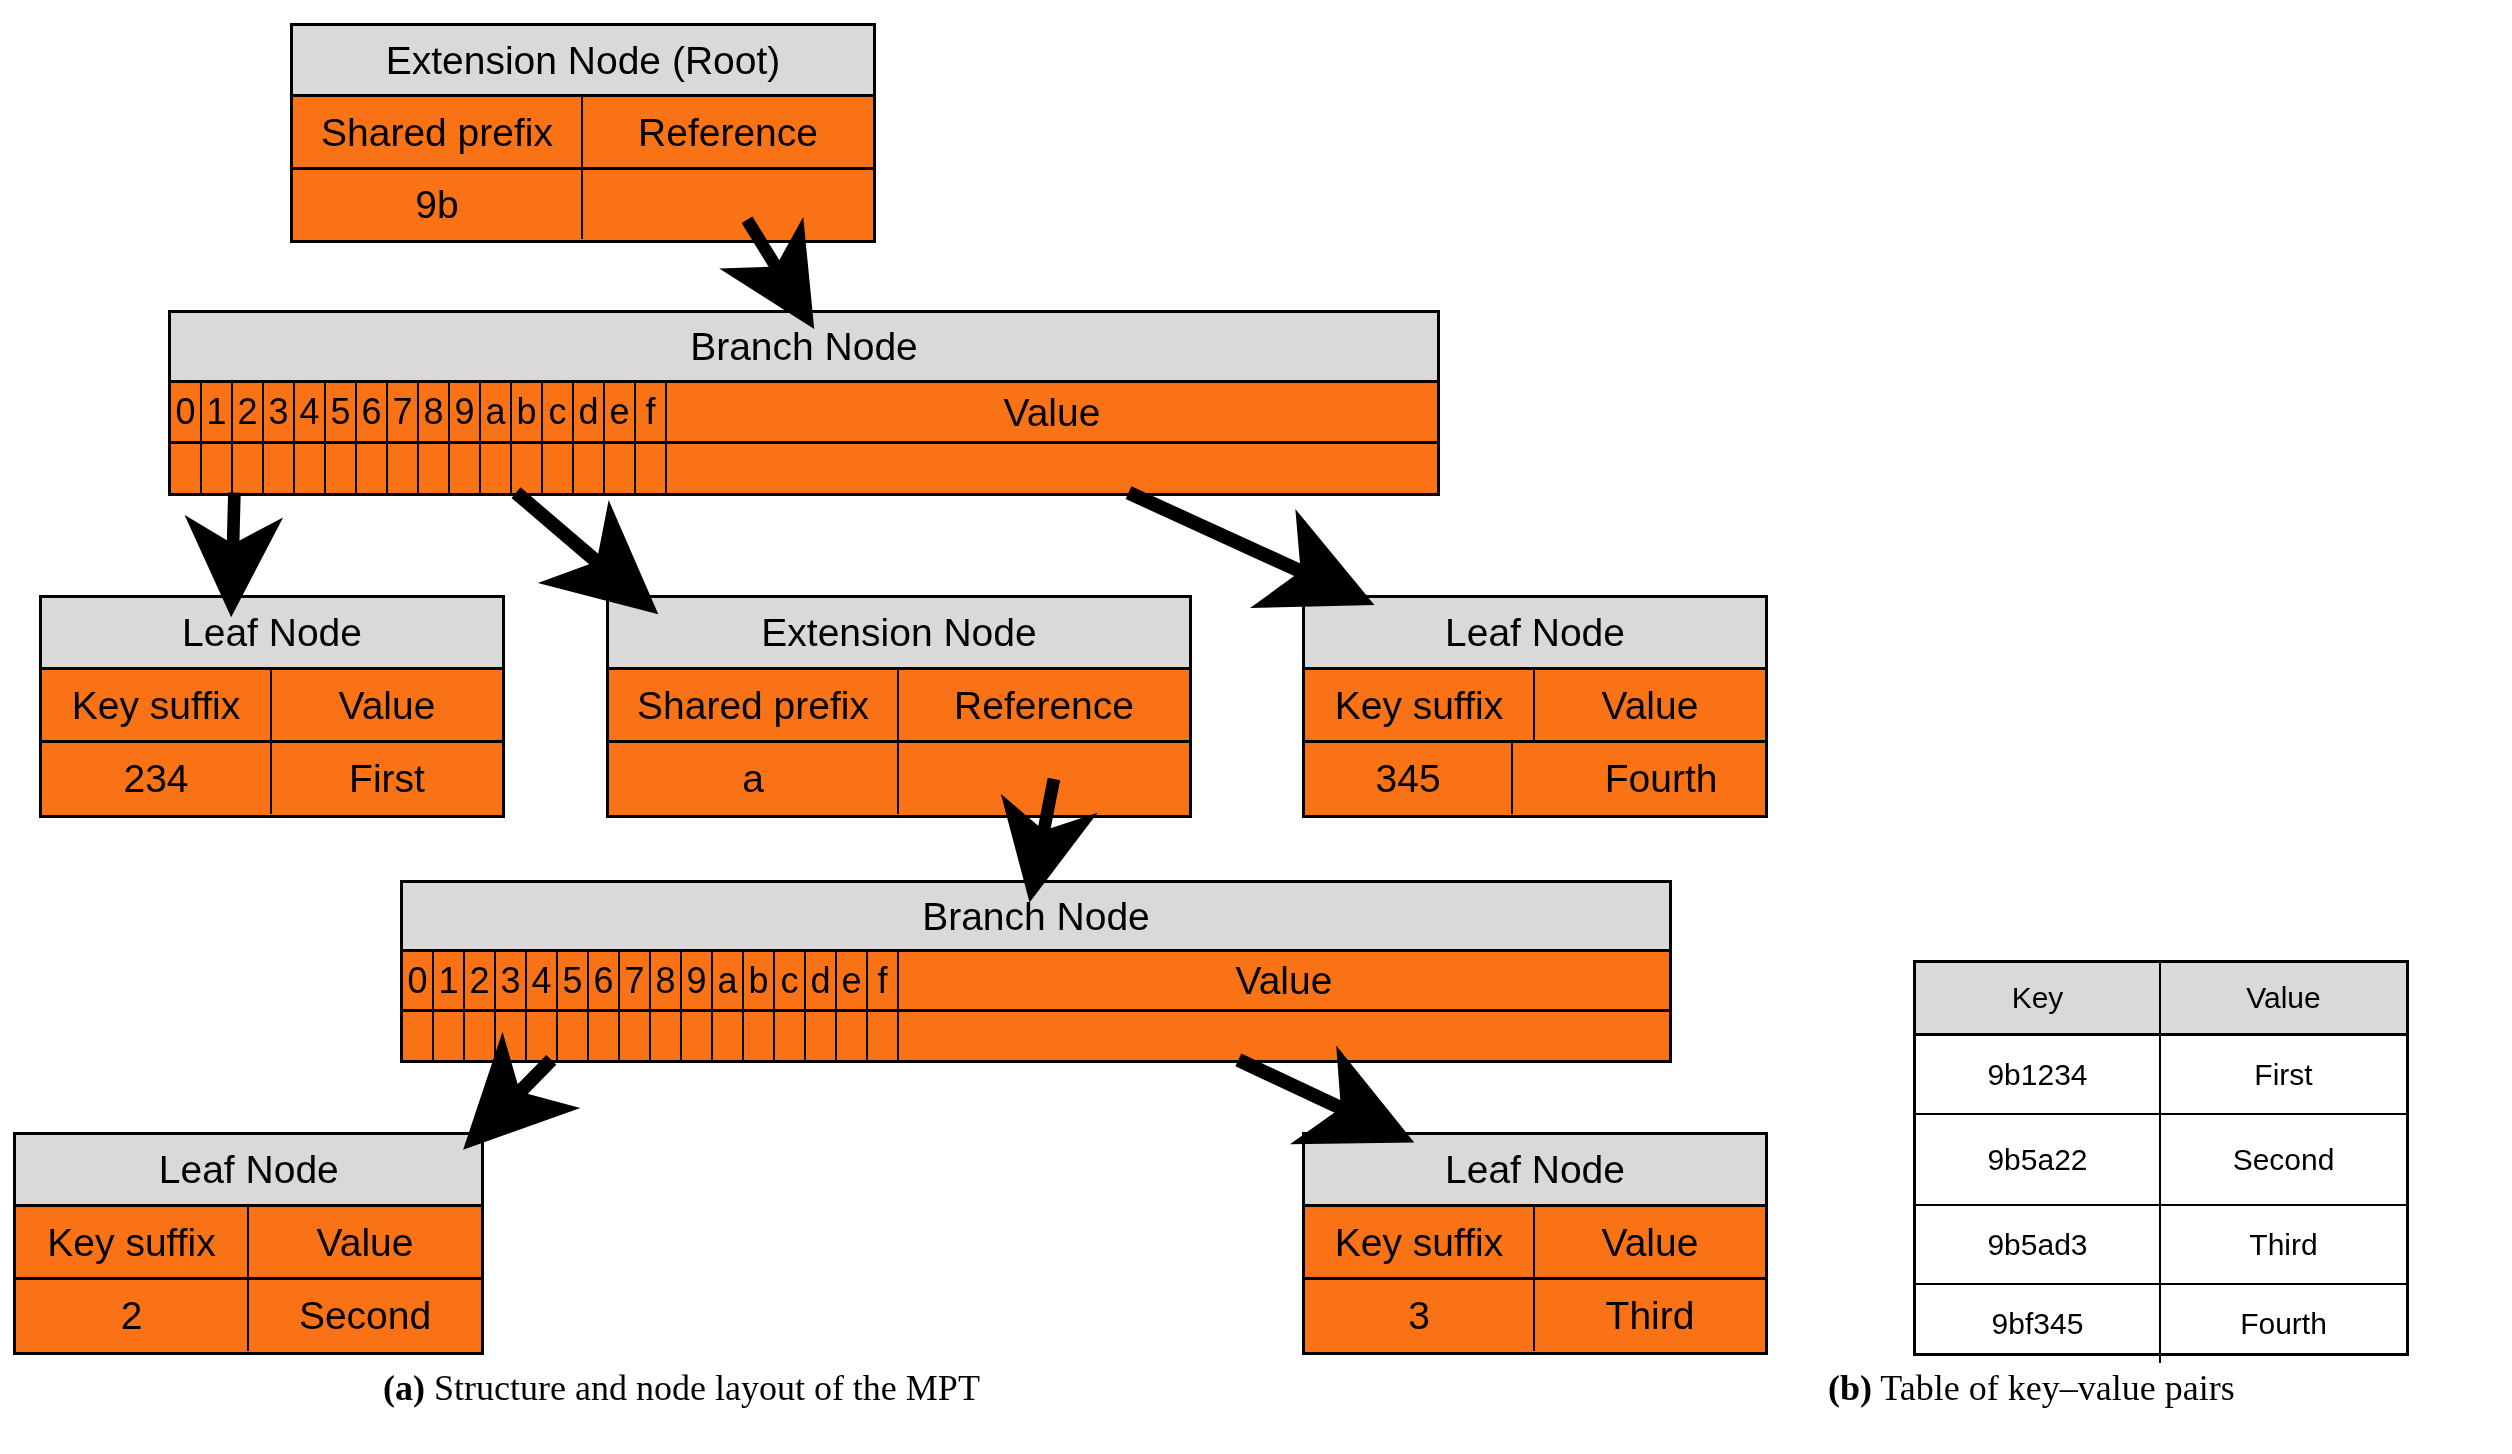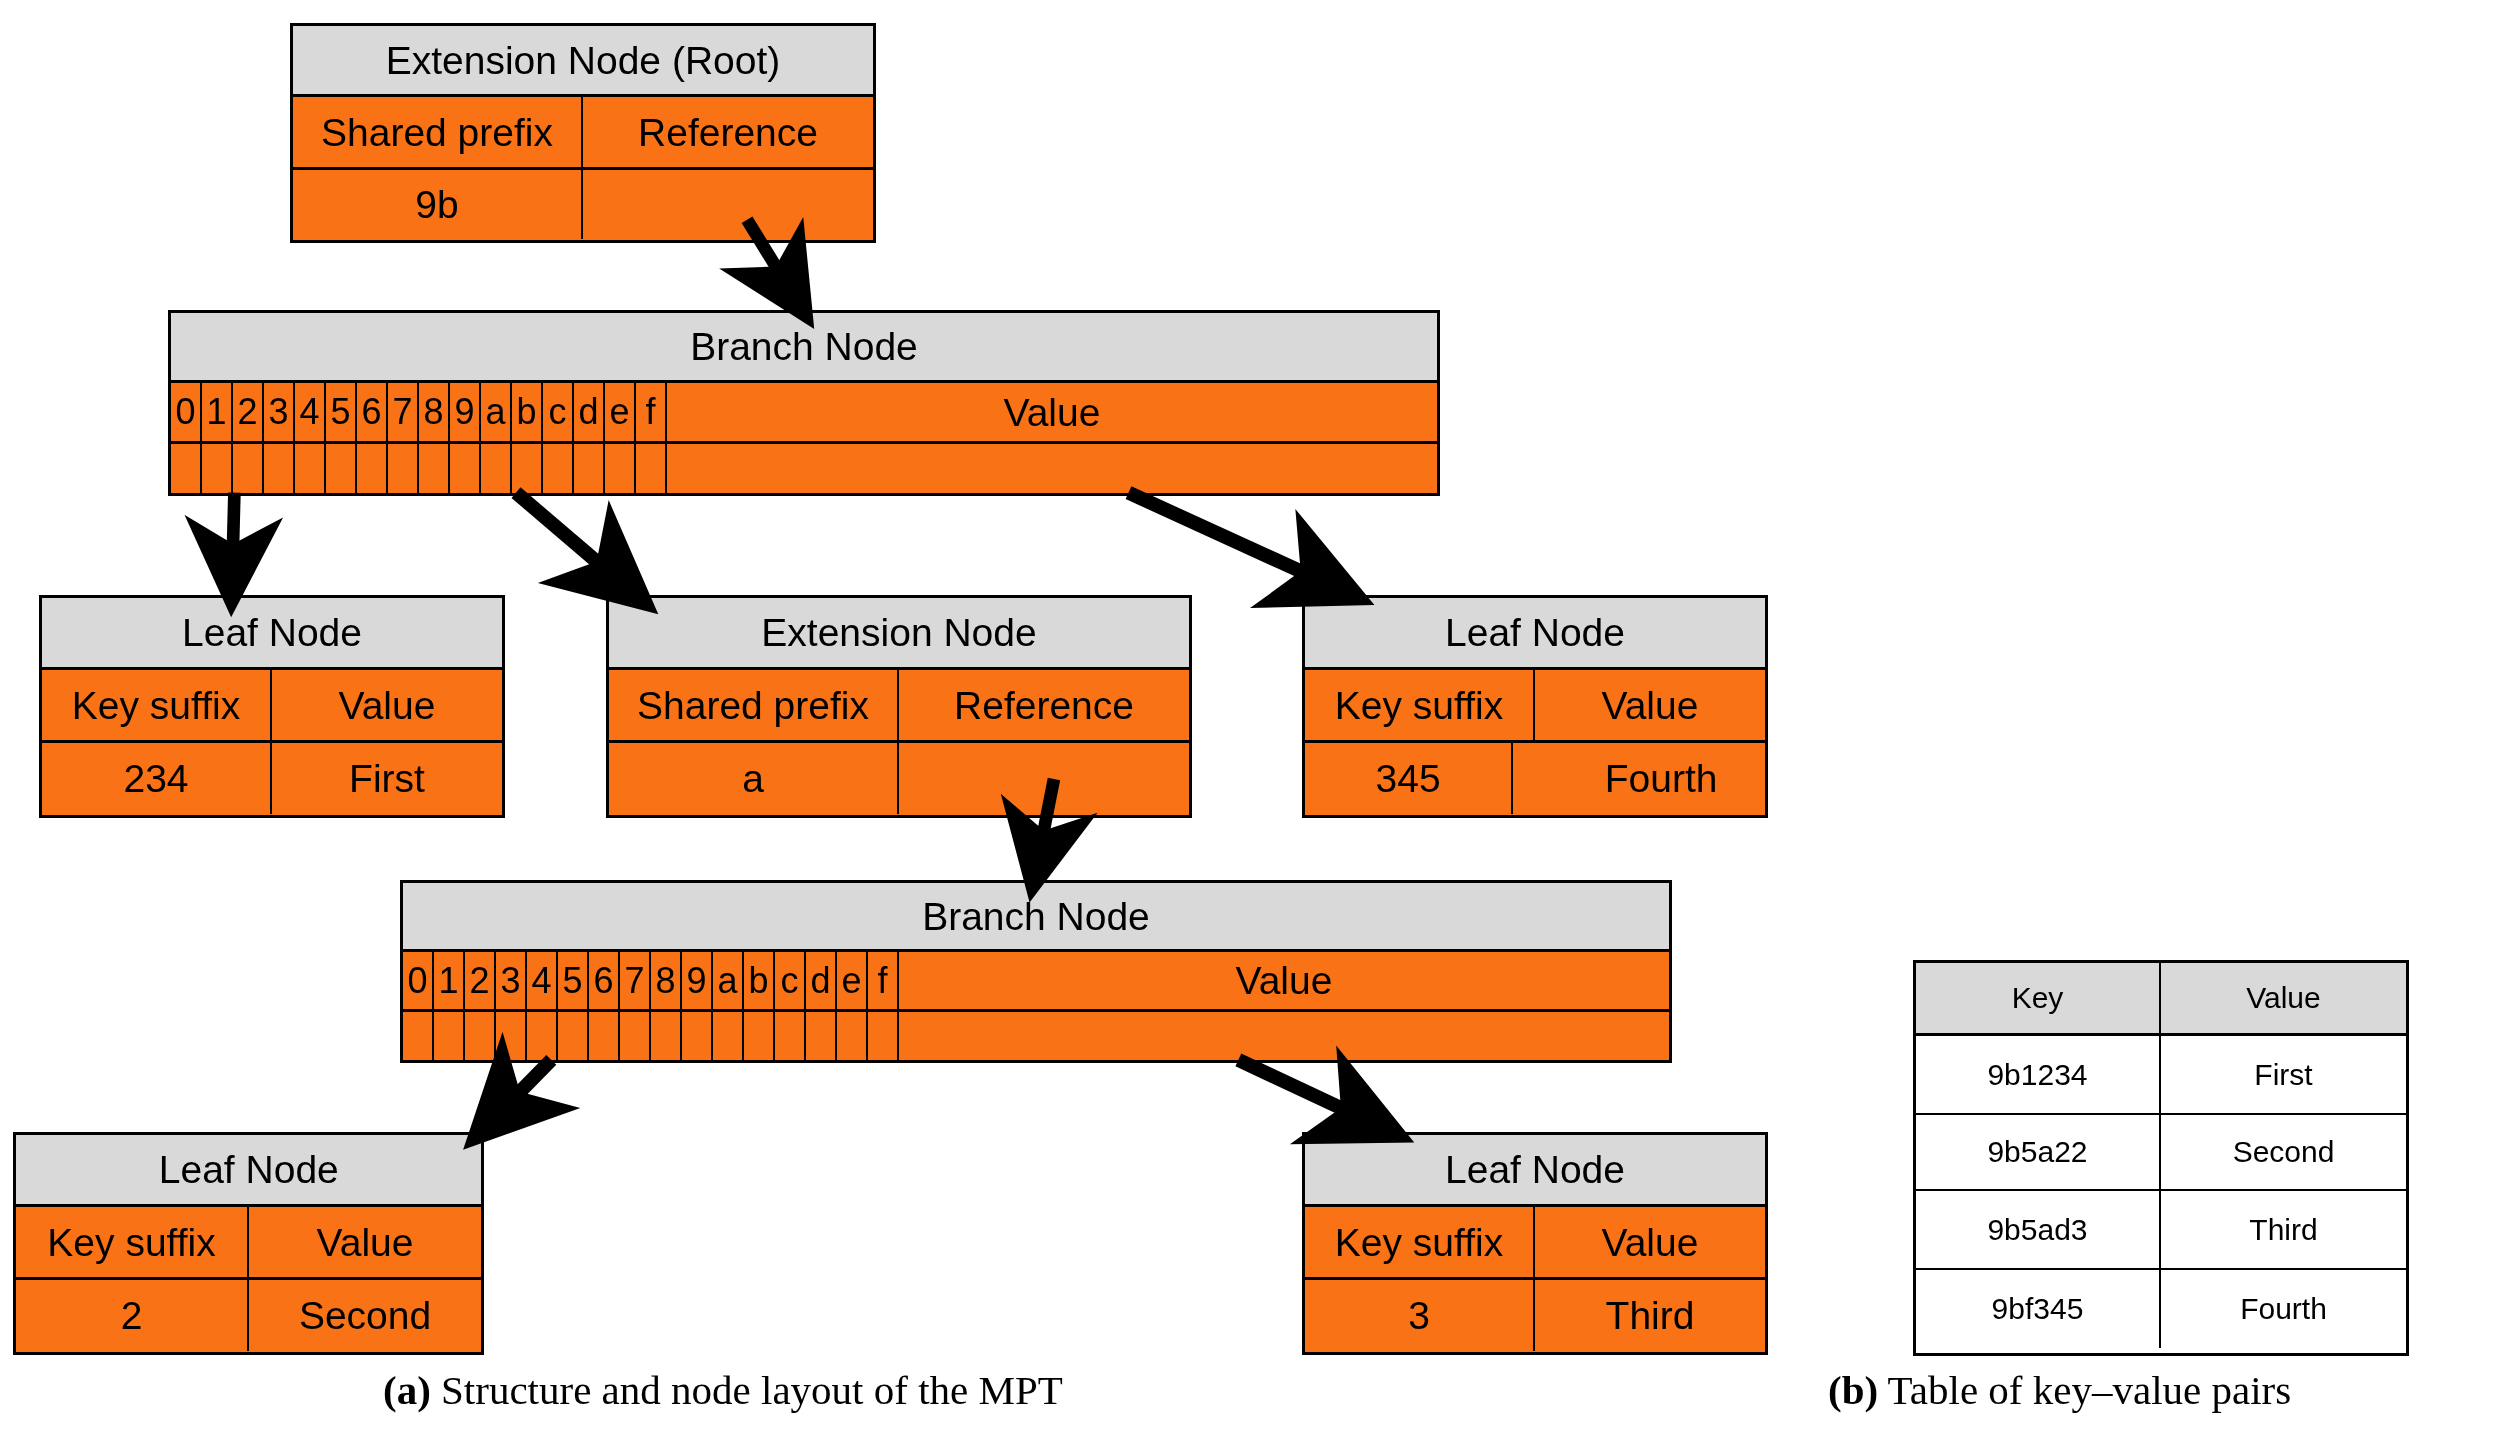--- a/index.html
+++ b/index.html
@@ -40,21 +40,21 @@
                   border-bottom:2.7px solid #000;}
   .kvtable .kvrow:last-child{border-bottom:none;}
   .kvtable .kvrow.head{background:#d9d9d9;border-bottom:3.3px solid #000;}
   .kvtable .kvcell{display:flex;align-items:center;justify-content:center;
                    font-size:30px;line-height:1;box-sizing:border-box;
                    border-right:2.7px solid #000;height:100%;width:50%;}
   .kvtable .kvcell:last-child{border-right:none;}
 
   
   .caption{position:absolute;font-family:"Liberation Serif", serif;
-           font-size:41px;line-height:1;white-space:nowrap;z-index:3;}
+           font-size:36px;line-height:1;white-space:nowrap;z-index:3;}
   .caption b{font-weight:bold;}
 </style>
 </head>
 <body>
 
 <div class="canvas">
 
   <svg class="arrows" viewBox="0 0 3773 2184">
     <defs>
       <marker id="ah" markerWidth="9" markerHeight="9" refX="6.2" refY="4.5" orient="auto" markerUnits="strokeWidth">
@@ -235,21 +235,21 @@
 
   <div class="kvtable" style="left:1913px;top:960px;width:496px;height:396px;">
     <div class="kvrow head" style="height:73px;">
       <div class="kvcell">Key</div>
       <div class="kvcell">Value</div>
     </div>
     <div class="kvrow" style="height:79px;">
       <div class="kvcell">9b1234</div>
       <div class="kvcell">First</div>
     </div>
-    <div class="kvrow" style="height:76px;">
+    <div class="kvrow" style="height:91px;">
       <div class="kvcell">9b5a22</div>
       <div class="kvcell">Second</div>
     </div>
     <div class="kvrow" style="height:79px;">
       <div class="kvcell">9b5ad3</div>
       <div class="kvcell">Third</div>
     </div>
     <div class="kvrow" style="height:78px;">
       <div class="kvcell">9bf345</div>
       <div class="kvcell">Fourth</div>

